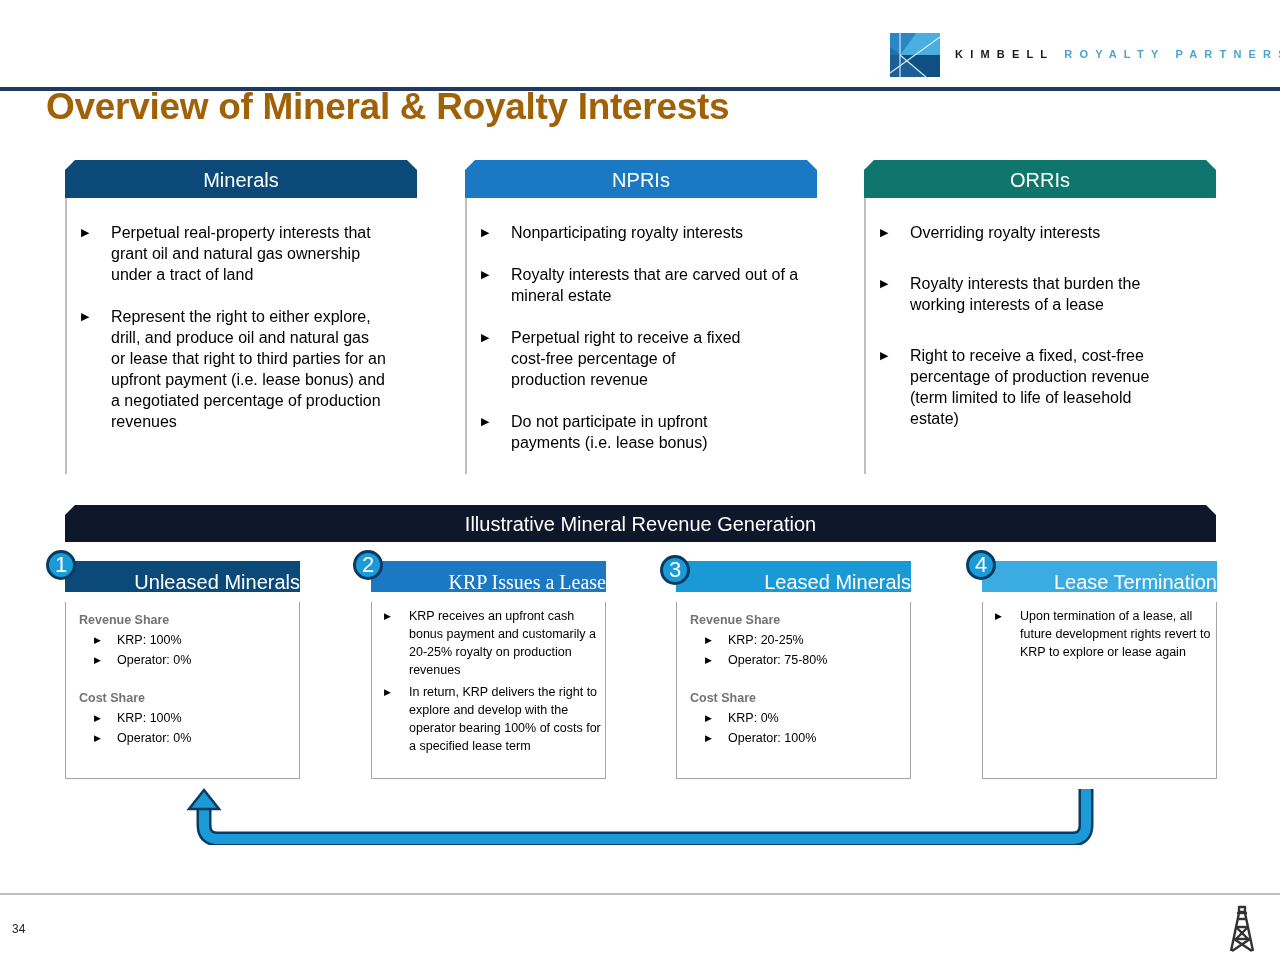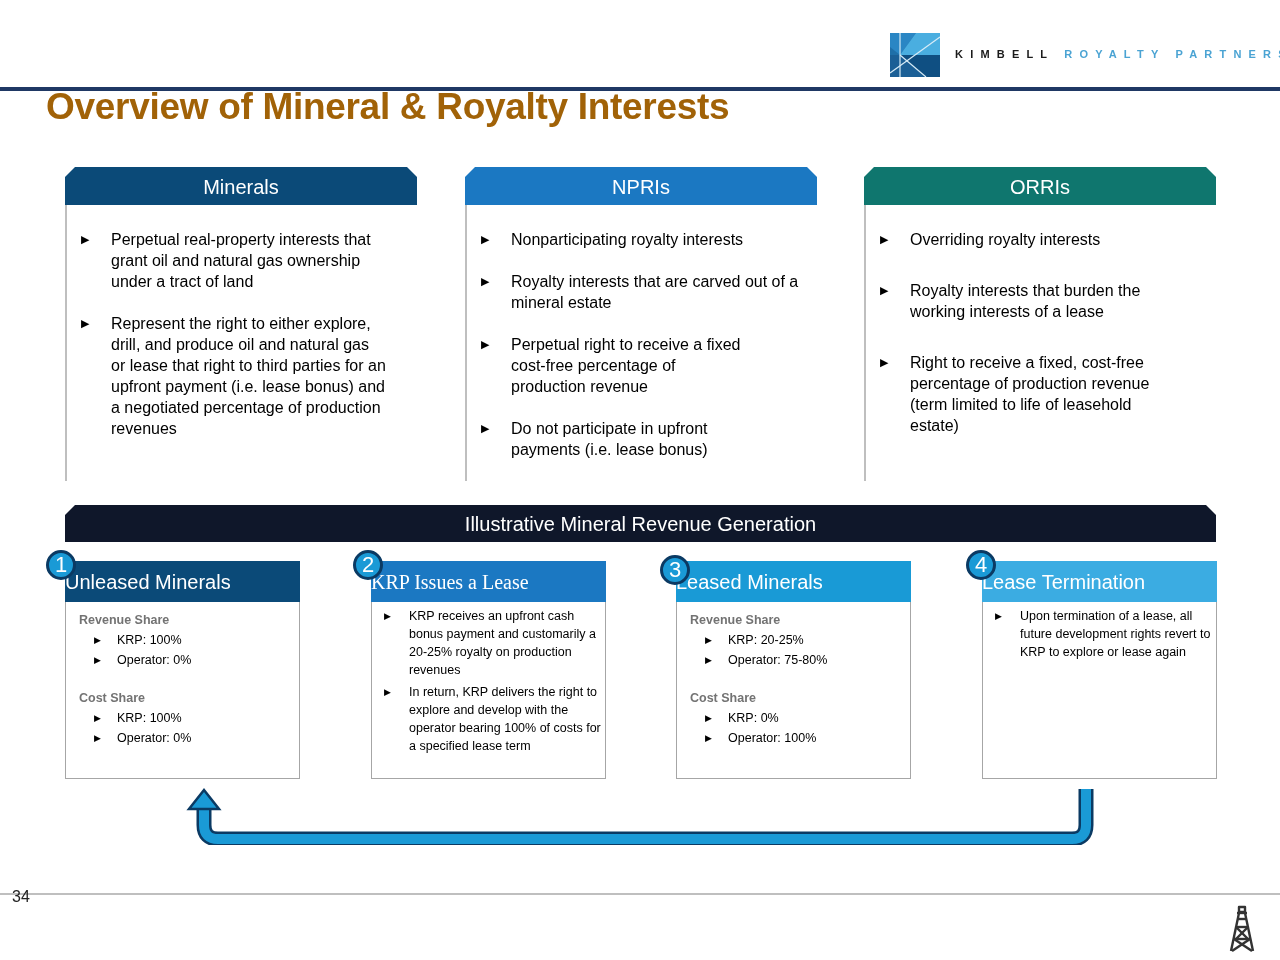--- a/index.html
+++ b/index.html
@@ -9,38 +9,38 @@
   .title { position: absolute; left: 46px; top: 42px; font-size: 37px; font-weight: bold; color: #a16207; letter-spacing: -0.3px; white-space: nowrap; margin-top: 44px; }
   .title-rule { position: absolute; left: 0; top: 87px; width: 1280px; height: 4px; background: #1f3864; }
 
   .logo { position: absolute; left: 890px; top: 33px; width: 380px; height: 44px; }
   .logo-mark { position: absolute; left: 0; top: 0; width: 50px; height: 44px; }
   .logo-text { position: absolute; left: 65px; top: 15px; font-size: 11px; font-weight: bold; letter-spacing: 7.2px; white-space: nowrap; }
   .logo-text .k { color: #1a1a1a; }
   .logo-text .r { color: #4aa3d3; margin-left: 10px; }
 
   
-  .col { position: absolute; top: 167px; width: 352px; height: 314px; }
+  .col { position: absolute; top: 160px; width: 352px; height: 314px; }
   .col-head { position: absolute; left: 0; top: 0; width: 352px; height: 38px; color: #fff; font-size: 20px; text-align: center; line-height: 40px;
     clip-path: polygon(10px 0, 342px 0, 352px 10px, 352px 38px, 0 38px, 0 10px); }
   .col-line { position: absolute; left: 0; top: 38px; width: 2px; height: 276px; background: #bfbfbf; }
   .col-body { position: absolute; left: 12px; top: 62px; width: 336px; font-size: 16px; line-height: 21px; }
   .bullet { position: relative; padding-left: 34px; }
   .bullet .tri { position: absolute; left: 4px; top: 0; font-size: 11px; }
 
   .col-minerals { left: 65px; }
   .col-nprs { left: 465px; }
   .col-orris { left: 864px; }
 
   
   .band { position: absolute; left: 65px; top: 505px; width: 1151px; height: 37px; background: #0f172a; color: #fff; font-size: 20px; text-align: center; line-height: 38px;
     clip-path: polygon(10px 0, 1141px 0, 1151px 10px, 1151px 37px, 0 37px, 0 10px); }
 
   .step { position: absolute; top: 561px; width: 235px; }
-  .step-head { position: absolute; left: 0; top: 0; width: 235px; height: 41px; color: #fff; font-size: 20px; text-align: left; line-height: 42px; }
+  .step-head { position: absolute; left: 0; top: 0; width: 235px; height: 31px; color: #fff; font-size: 20px; text-align: right; line-height: 42px; }
   .step-body { position: absolute; left: 0; top: 41px; width: 235px; height: 177px; border: 1.5px solid #a6a6a6; border-top: none; background: #fff; }
   .step-1 { left: 65px; } .step-1 .step-head { background: #0b4a78; }
   .step-2 { left: 371px; } .step-2 .step-head { background: #1b78c2; font-family: Liberation Serif, serif; }
   .step-3 { left: 676px; } .step-3 .step-head { background: #199ad6; }
   .step-4 { left: 982px; } .step-4 .step-head { background: #3bace2; }
 
   .num { position: absolute; width: 30px; height: 30px; border-radius: 50%; background: #1a9ad6; border: 3px solid #0b3a63; color: #fff; font-size: 22px; line-height: 24px; text-align: center; z-index: 2; }
   .num-1 { left: 46px; top: 550px; }
   .num-2 { left: 353px; top: 550px; }
   .num-3 { left: 660px; top: 555px; }
@@ -52,21 +52,21 @@
   .share .sb .tri { position: absolute; left: 15px; top: 0; font-size: 9px; }
   .share .gap { height: 18px; }
 
   .steptext { position: absolute; left: 12px; top: 5px; width: 218px; font-size: 12.5px; line-height: 18px; }
   .steptext .sb { position: relative; padding-left: 25px; }
   .steptext .sb .tri { position: absolute; left: 0; top: 0; font-size: 9px; }
 
   .arrow { position: absolute; left: 185px; top: 785px; width: 920px; height: 60px; }
 
   .foot-rule { position: absolute; left: 0; top: 893px; width: 1280px; height: 2px; background: #bfbfbf; }
-  .page-num { position: absolute; left: 12px; top: 888px; font-size: 16px; color: #222; }
+  .page-num { position: absolute; left: 12px; top: 922px; font-size: 12px; color: #222; }
   .rig { position: absolute; left: 1228px; top: 905px; width: 28px; height: 48px; }
 </style>
 </head>
 <body>
 
 <div class="title">Overview of Mineral &amp; Royalty Interests</div>
 <div class="logo">
   <svg class="logo-mark" viewBox="0 0 50 44">
     <rect x="0" y="0" width="50" height="44" fill="#1f6fa8"></rect>
     <polygon points="0,0 26,0 10,22 0,14" fill="#2a86c4"></polygon>

